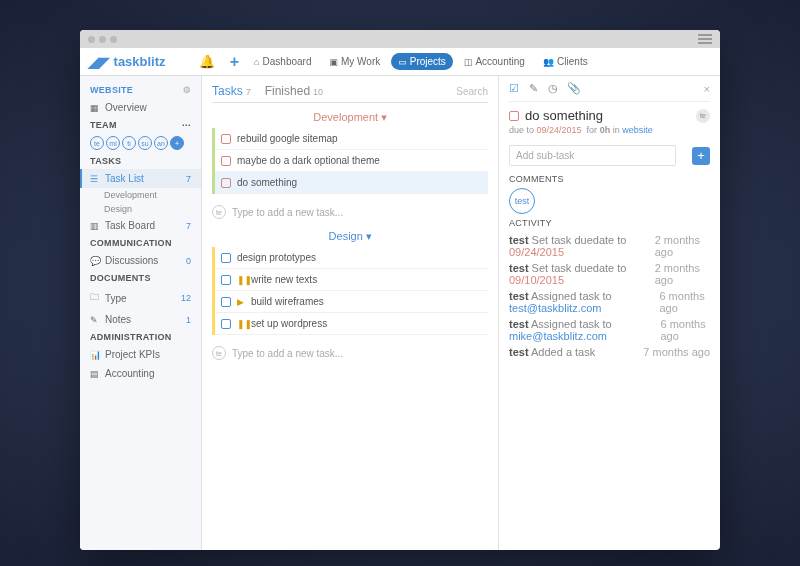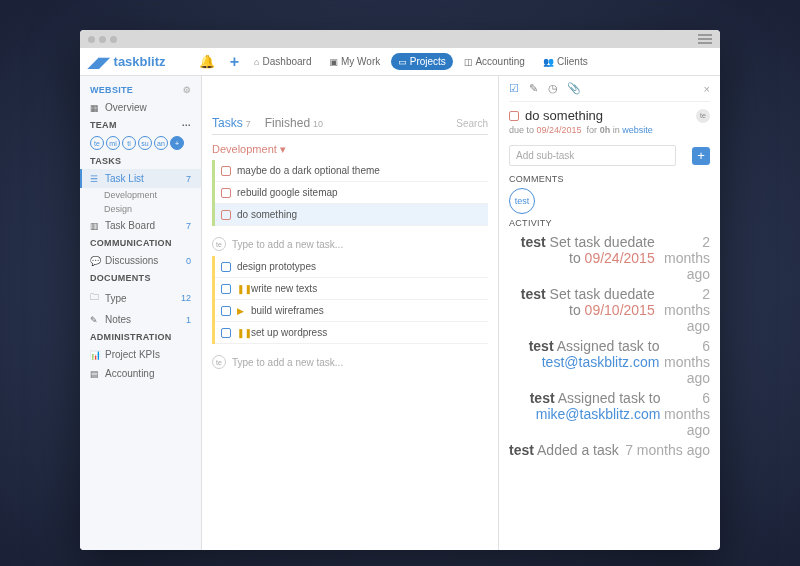--- a/index.html
+++ b/index.html
@@ -58,26 +58,26 @@
 .sb-badge { color: #4a90d9; font-size: 9px; }
 .team-circles { display: flex; gap: 2px; padding: 3px 10px; }
 .team-circle {
   width: 14px; height: 14px; border: 1px solid #4a90d9; border-radius: 50%;
   font-size: 7px; color: #4a90d9; display: flex; align-items: center; justify-content: center;
 }
 .team-circle.add { background: #4a90d9; color: #fff; }
 .sb-sub { padding-left: 24px; font-size: 9px; color: #888; padding-top: 2px; padding-bottom: 2px; }
 .main { flex: 1; display: flex; overflow: hidden; }
 .tasks-col { flex: 1; padding: 8px 10px; overflow-y: auto; }
-.tasks-tabs { display: flex; gap: 14px; border-bottom: 1px solid #e0e0e0; padding-bottom: 4px; margin-bottom: 8px; align-items: baseline; margin-top: 32px; }
+.tasks-tabs { display: flex; gap: 14px; border-bottom: 1px solid #e0e0e0; padding-bottom: 4px; margin-bottom: 8px; align-items: baseline; }
 .tasks-tab { font-size: 12px; color: #888; cursor: pointer; }
 .tasks-tab.active { color: #4a90d9; }
 .tab-count { font-size: 9px; color: #aaa; margin-left: 3px; }
 .search-box { margin-left: auto; color: #bbb; font-size: 10px; }
-.group-title { color: #d9847a; font-size: 11px; margin: 6px 0 4px; cursor: pointer; }
+.group-title { color: #d9847a; font-size: 11px; margin: 6px 0 4px; cursor: pointer; text-align: center; }
 .group-title.design { color: #4a90d9; }
 .task-list { border-left: 3px solid #c0e090; margin-bottom: 6px; }
 .task-list.design { border-left-color: #ffd966; }
 .task-row {
   display: flex; align-items: center; gap: 6px; padding: 5px 6px;
   border-bottom: 1px solid #f0f0f0; font-size: 10px; color: #555; cursor: pointer;
 }
 .task-row.selected { background: #eaf2fb; }
 .chk { width: 10px; height: 10px; border: 1px solid #d9847a; border-radius: 2px; flex-shrink: 0; }
 .chk.blue { border-color: #4a90d9; }
@@ -113,21 +113,21 @@
   width: 18px; height: 18px; background: #4a90d9; color: #fff; border-radius: 3px;
   display: flex; align-items: center; justify-content: center; font-size: 13px; cursor: pointer;
 }
 .section-head { font-size: 9px; font-weight: normal; color: #555; margin: 4px 0 4px; letter-spacing: 0.3px; }
 .comment-row { display: flex; gap: 6px; align-items: center; }
 .comment-avatar {
   width: 26px; height: 26px; border: 1px solid #4a90d9; border-radius: 50%;
   font-size: 9px; color: #4a90d9; display: flex; align-items: center; justify-content: center;
 }
 .comment-input { flex: 1; border: 1px solid #e0e0e0; padding: 6px; font-size: 10px; color: #aaa; border-radius: 2px; }
-.activity-row { display: flex; justify-content: space-between; padding: 2px 0; font-size: 14px; text-align: right; }
+.activity-row { display: flex; justify-content: space-between; padding: 2px 0; font-size: 11px; }
 .activity-text { color: #888; }
 .activity-text b { color: #555; font-weight: bold; }
 .activity-text .date { color: #d9847a; }
 .activity-text .email { color: #4a90d9; }
 .activity-time { color: #aaa; }
 .pause { color: #d9a000; }
 .play { color: #d9a000; }
 </style>
 </head>
 <body>
@@ -268,36 +268,37 @@
         <div class="tasks-tabs">
           <span class="tasks-tab active"><span>Tasks</span><span class="tab-count">7</span></span>
           <span class="tasks-tab"><span>Finished</span><span class="tab-count">10</span></span>
           <span class="search-box">Search</span>
         </div>
 
         <div class="group-title"><span>Development</span> <span>▾</span></div>
         <div class="task-list">
           <div class="task-row">
               <span class="chk"></span>
+              <span>rebuild google sitemap</span>
+            </div>
+          <div class="task-row">
+              <span class="chk"></span>
               <span>maybe do a dark optional theme</span>
-            </div>
-          <div class="task-row">
-              <span class="chk"></span>
-              <span>rebuild google sitemap</span>
             </div>
           <div class="task-row selected">
               <span class="chk"></span>
               <span>do something</span>
             </div>
         </div>
         <div class="new-task">
             <span class="avatar-tiny">te</span>
             <span>Type to add a new task...</span>
           </div>
 
+        <div class="group-title design"><span>Design</span> <span>▾</span></div>
         <div class="task-list design">
           <div class="task-row">
               <span class="chk blue"></span>
               <span>design prototypes</span>
             </div>
           <div class="task-row">
               <span class="chk blue"></span>
               <span class="task-icon pause">❚❚</span>
               <span>write new texts</span>
             </div>

